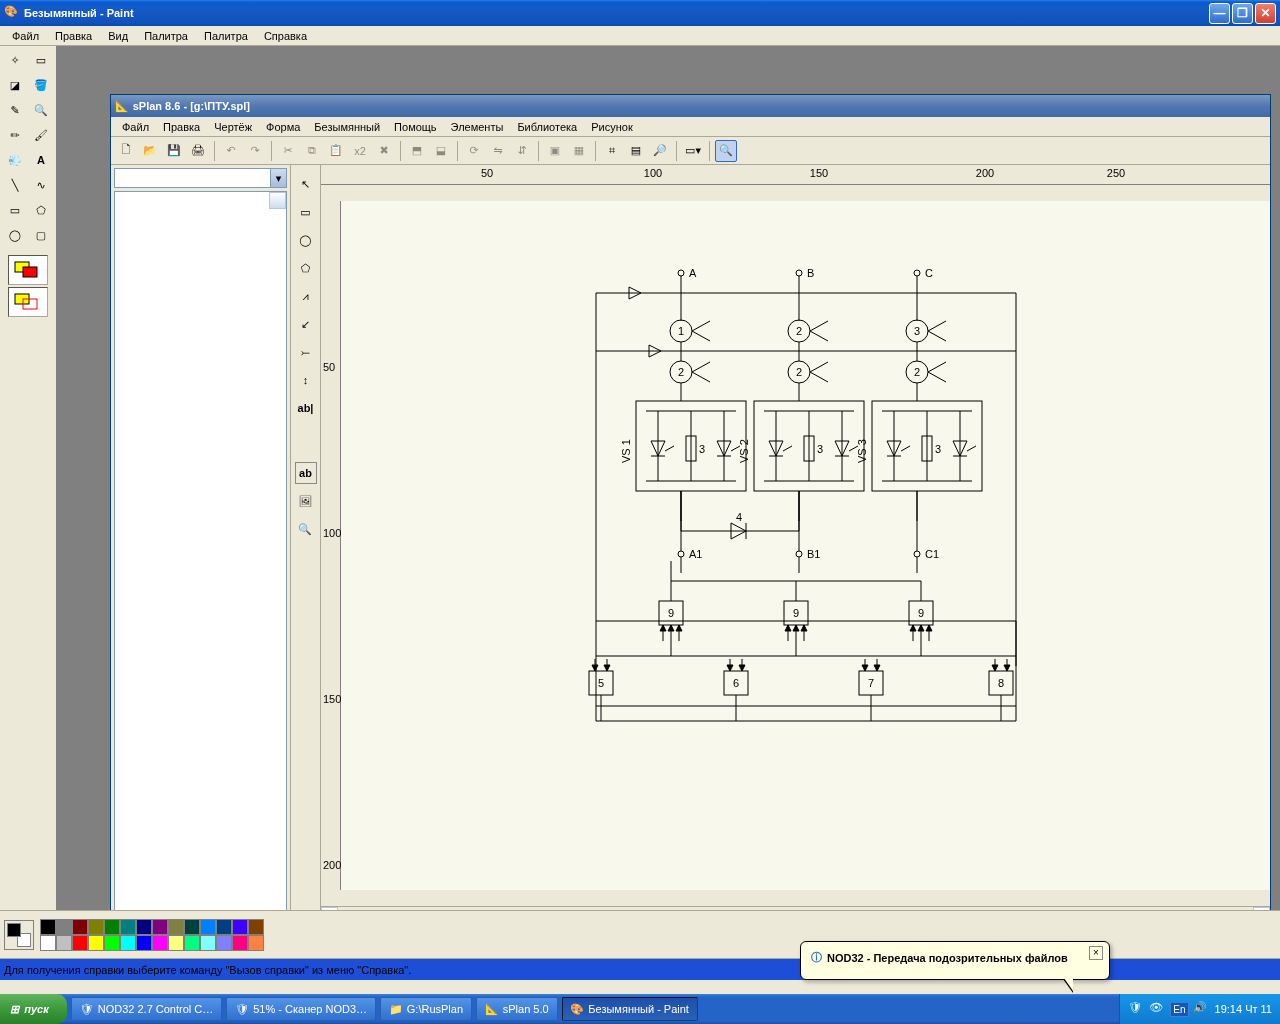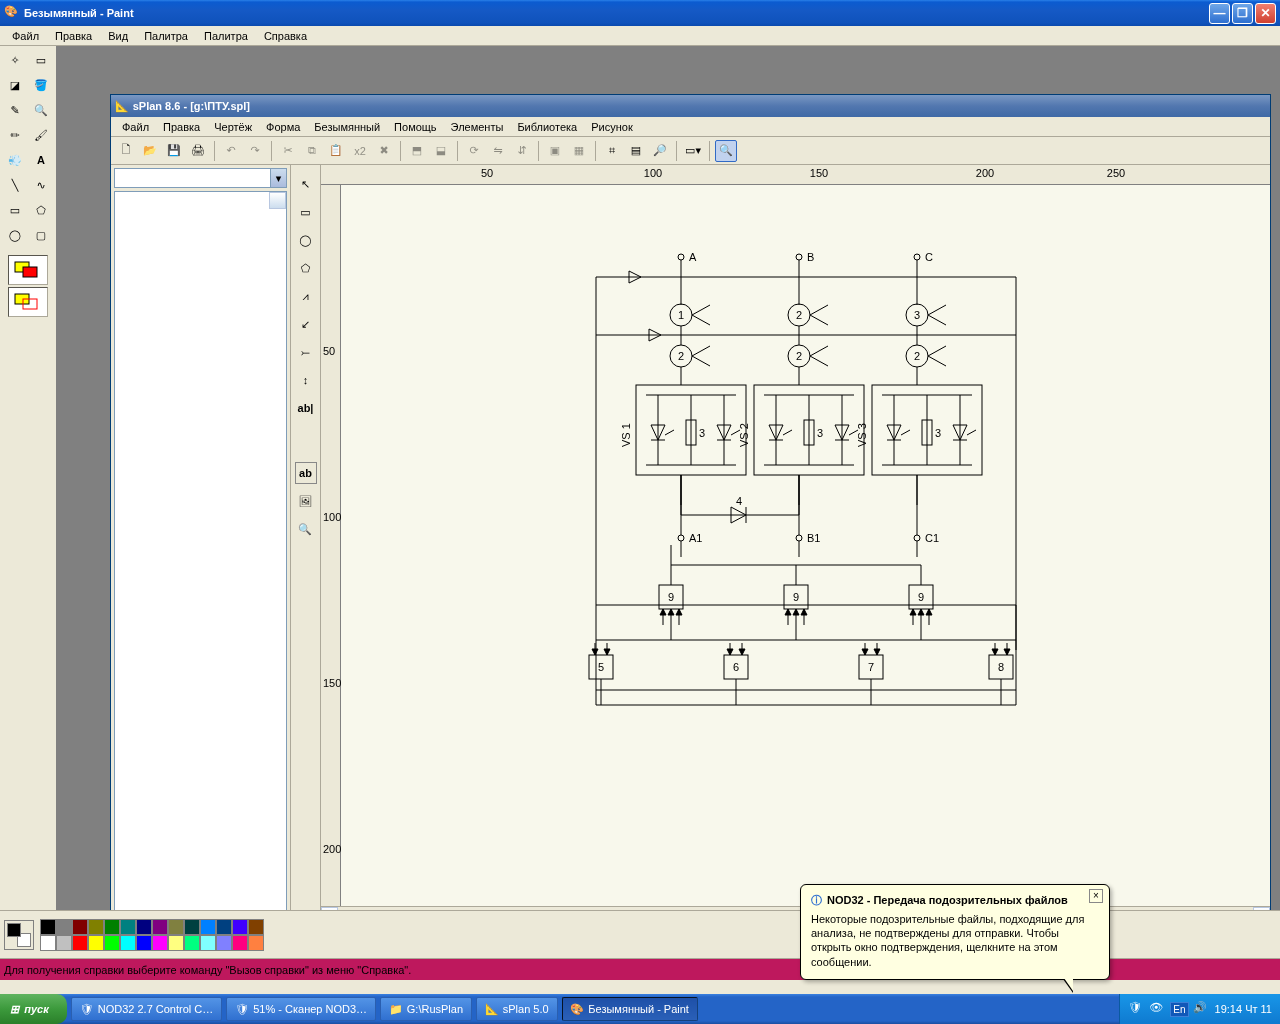--- a/index.html
+++ b/index.html
@@ -22,42 +22,42 @@
 .tool-btn { width: 25px; height: 24px; border: 1px solid #ece9d8; display: flex; align-items: center; justify-content: center; cursor: pointer; background: #ece9d8;}
 
 .paint-canvas-area { flex: 1; background: #808080; padding: 4px 0 0 4px; overflow: hidden; position: relative; }
 .color-palette { height: 48px; background: #ece9d8; display: flex; align-items: center; padding: 2px 4px; border-top: 1px solid #aca899;}
 .color-fg-bg { width: 30px; height: 30px; position: relative; margin-right: 6px; border: 1px solid #808080;}
 .color-fg-bg .bg-c { position: absolute; right: 2px; bottom: 2px; width: 14px; height: 14px; background: #fff; border: 1px solid #808080; }
 .color-fg-bg .fg-c { position: absolute; left: 2px; top: 2px; width: 14px; height: 14px; background: #000; border: 1px solid #808080; }
 .palette-colors { display: grid; grid-template-columns: repeat(14, 16px); grid-template-rows: 16px 16px; gap: 0; }
 .pal-c { width: 16px; height: 16px; border: 1px solid #808080; cursor: pointer; }
 
-.status-bar { height: 22px; background: #be185d; border-top: 1px solid #aca899; display: flex; align-items: center; padding: 0 4px; }
+.status-bar { height: 22px; background: #1d4ed8; border-top: 1px solid #aca899; display: flex; align-items: center; padding: 0 4px; }
 
 
 .splan-window { position: absolute; left: 54px; top: 48px; width: 1161px; height: 830px; background: #ece9d8; border: 1px solid #003c74; display: flex; flex-direction: column; } 
 .splan-titlebar { height: 22px; background: linear-gradient(to bottom, #7a98c3 0%, #5277af 50%, #3f69a6 100%); display: flex; align-items: center; color: #fff; padding: 0 4px; font-weight: bold; }
 .splan-menubar { height: 20px; background: #ece9d8; display: flex; align-items: center; padding: 0 4px; border-bottom: 1px solid #aca899;}
 .splan-menubar span { padding: 2px 7px; cursor: pointer; }
 .splan-toolbar { height: 28px; background: #ece9d8; display: flex; align-items: center; padding: 0 4px; border-bottom: 1px solid #aca899; gap: 2px;}
 .tb-btn { width: 22px; height: 22px; display: flex; align-items: center; justify-content: center; cursor: pointer; border-radius:2px;}
 .tb-sep { width: 1px; height: 20px; background: #aca899; margin: 0 3px; }
 
 .splan-body { flex: 1; display: flex; min-height: 0; }
 .splan-left { width: 180px; background: #ece9d8; border-right: 1px solid #aca899; display: flex; flex-direction: column; }
 .lib-combo { margin: 3px; height: 20px; border: 1px solid #7f9db9; background: #fff; display:flex; align-items:center; justify-content:flex-end;}
 .lib-combo .dd { width:16px; height:100%; background: linear-gradient(#cde, #abd); border-left:1px solid #7f9db9; display:flex; align-items:center; justify-content:center;}
 .lib-list { flex:1; background: #fff; border: 1px solid #7f9db9; margin: 0 3px 3px 3px; position:relative; }
 .lib-list .scroll-up{ position:absolute; top:0; right:0; width:17px; height:17px; background: linear-gradient(#fff,#cde); border:1px solid #b8c7e0;}
 
 .splan-mid { width: 30px; background: #ece9d8; border-right: 1px solid #aca899; display: flex; flex-direction: column; align-items: center; padding-top: 8px; gap: 6px;}
 .mid-tool { width: 22px; height: 22px; display: flex; align-items: center; justify-content: center; cursor: pointer; }
 
-.splan-draw-wrap { flex: 1; display: flex; flex-direction: column; min-width: 0; }
+.splan-draw-wrap { flex: 1; display: flex; flex-direction: column; min-width: 0; gap: 16px; }
 .ruler-h { height: 20px; background: #ece9d8; border-bottom: 1px solid #808080; position: relative; font-size:10px; color:#000;}
 .ruler-h .tlabel { position:absolute; top:2px; transform: translateX(-50%);}
 .draw-row { flex:1; display:flex; min-height:0;}
 .ruler-v { width: 20px; background: #ece9d8; border-right: 1px solid #808080; position: relative; font-size:10px;}
 .ruler-v .tlabel { position:absolute; left:2px; transform: translateY(-50%) rotate(0deg);}
 .canvas { flex:1; background: #f8f8ec; position: relative; overflow: hidden; }
 .hscroll { height:17px; background:#ece9d8; border-top:1px solid #aca899; display:flex;}
 .hscroll .arrow, .vscroll .arrow { width:17px; height:17px; background: linear-gradient(#fff,#cde); border:1px solid #b8c7e0; display:flex; align-items:center; justify-content:center;}
 
 
@@ -462,21 +462,20 @@
     <span>Для получения справки выберите команду "Вызов справки" из меню "Справка".</span>
   </div>
 </div>
 
 <div class="balloon">
   <div class="close-x">×</div>
   <div class="title">
     <span style="color:#3070d0;">ⓘ</span>
     <span>NOD32 - Передача подозрительных файлов</span>
   </div>
-  <div style="line-height:1.3;">Некоторые подозрительные файлы, подходящие для анализа, не подтверждены для отправки. Чтобы открыть окно подтверждения, щелкните на этом сообщении.</div>
   <div class="tail"></div>
 </div>
 
 <div class="taskbar">
   <div class="start-btn">
     <span style="margin-right:5px;">⊞</span>
     <span>пуск</span>
   </div>
   <div class="task-item">
       <span>🛡</span>

